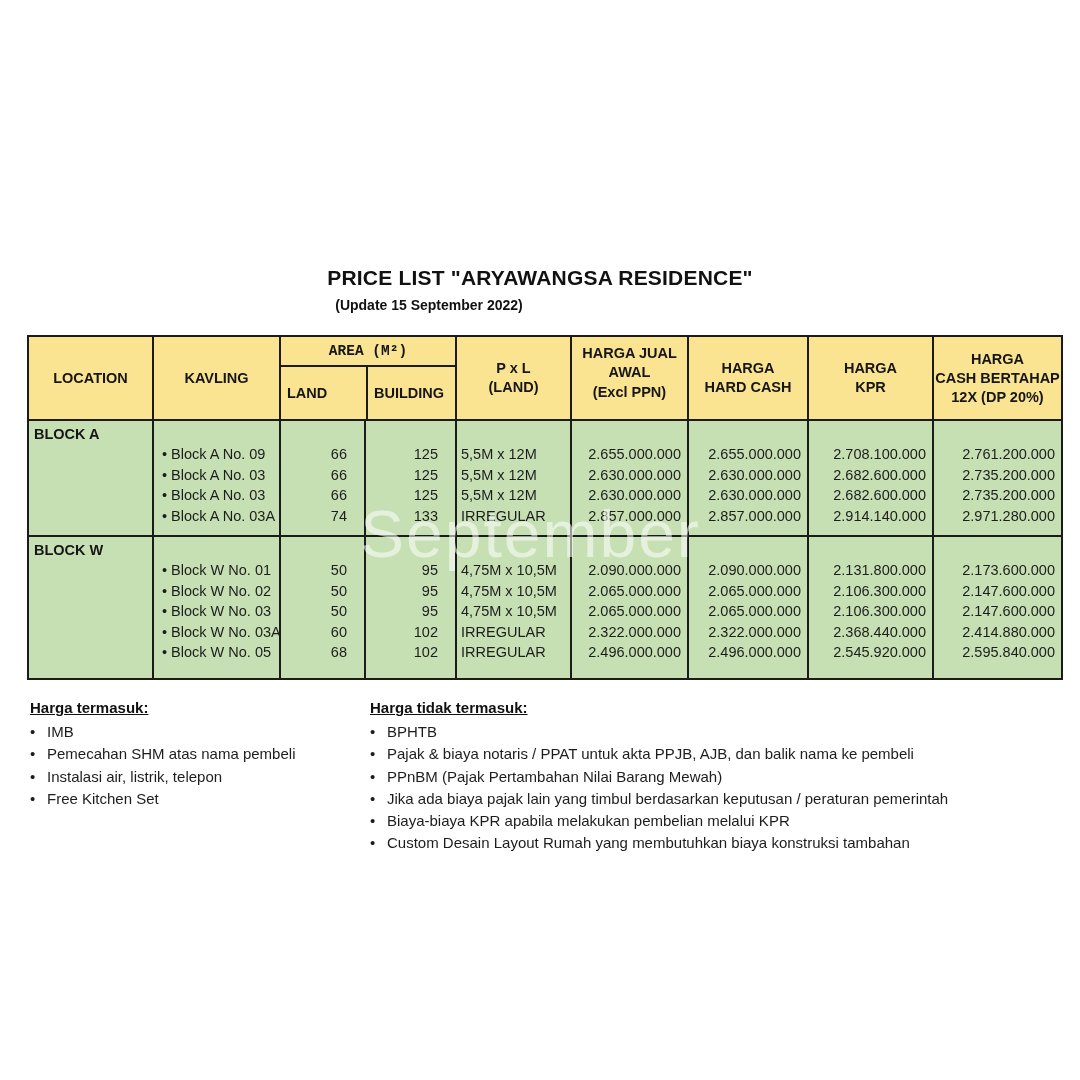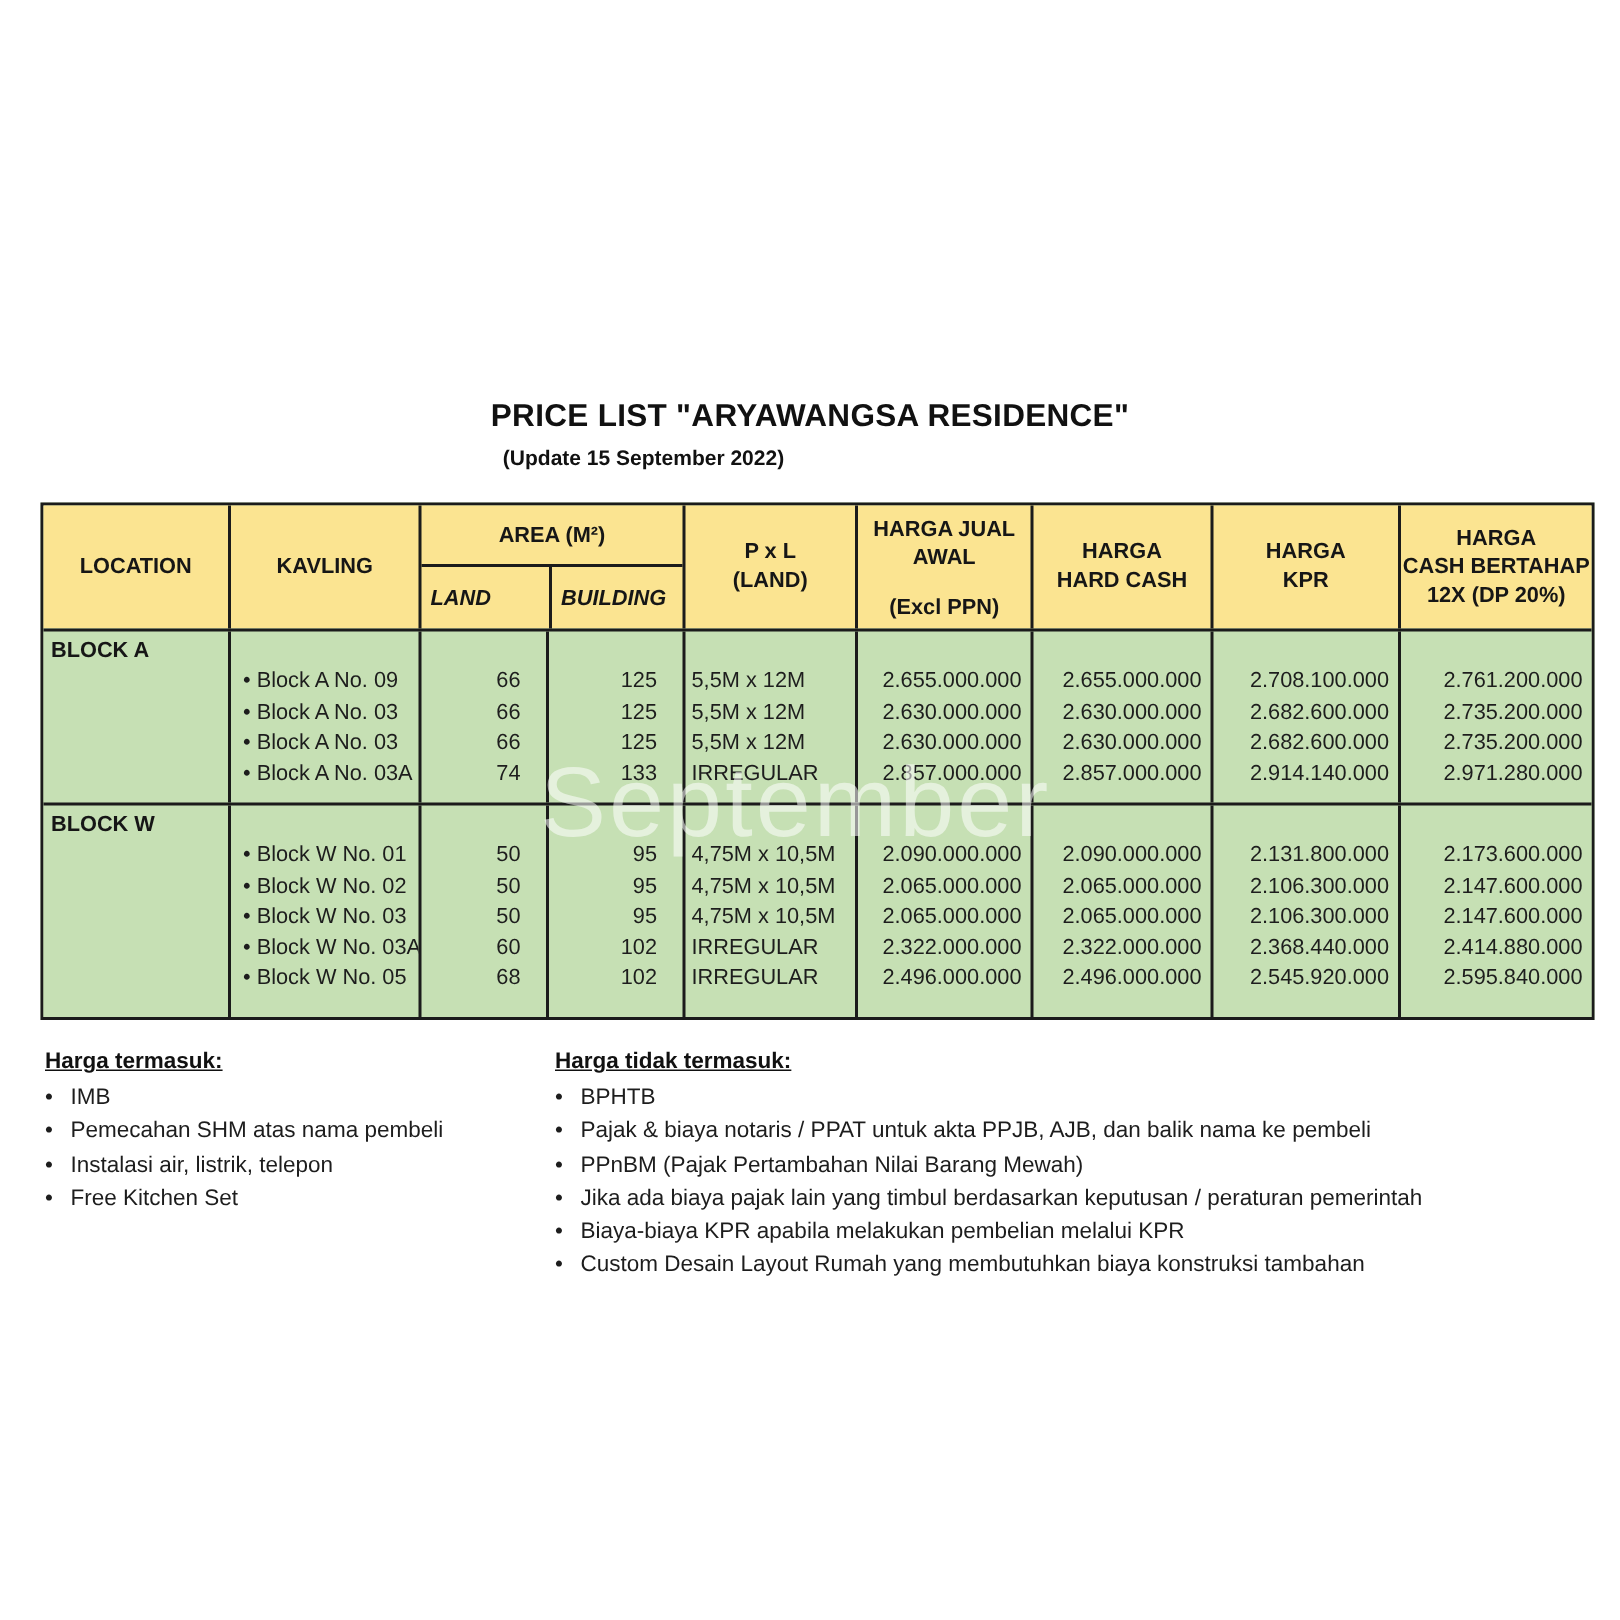--- a/index.html
+++ b/index.html
@@ -26,26 +26,26 @@
     grid-template-columns:123px 127px 85px 91px 115px 117px 120px 125px 129px;
   }
   .hdr{height:82px;background:#fbe491;}
   .h-cell{
     border-left:2px solid #1b1b1b;box-sizing:border-box;
     display:flex;flex-direction:column;align-items:center;justify-content:center;
     font-weight:bold;font-size:14.5px;text-align:center;color:#161616;
   }
   .h-cell:first-child{border-left:none;}
   .pre{white-space:pre-line;line-height:19px;}
-  .h-jual{justify-content:space-between;padding:7px 0 6px;text-align:center;}
+  .h-jual{justify-content:space-between;padding:7px 0 19px;text-align:center;}
   
   .h-area-group{display:flex;flex-direction:column;align-items:stretch;justify-content:flex-start;padding:0;}
-  .h-area-top{height:41px;display:flex;align-items:center;justify-content:center;border-bottom:2px solid #1b1b1b;box-sizing:border-box;}
+  .h-area-top{height:30px;display:flex;align-items:center;justify-content:center;border-bottom:2px solid #1b1b1b;box-sizing:border-box;font-family:Liberation Mono, monospace;}
   .h-area-bottom{flex:1;display:grid;grid-template-columns:85px 91px;}
-  .h-sub{display:flex;align-items:center;box-sizing:border-box;padding-left:6px;font-weight:bold;font-size:14.5px;font-style:italic;}
+  .h-sub{display:flex;align-items:center;box-sizing:border-box;padding-left:6px;font-weight:bold;font-size:14.5px;}
   .h-sub.second{border-left:2px solid #1b1b1b;}
   
   .section{border-top:2px solid #1b1b1b;background:#c6e0b4;}
   .sec-a{height:114px;}
   .sec-w{height:141px;}
   .b-cell{
     border-left:2px solid #1b1b1b;box-sizing:border-box;
     padding-top:23px;font-size:14.5px;overflow:hidden;
   }
   .b-cell:first-child{border-left:none;padding-top:0;}

